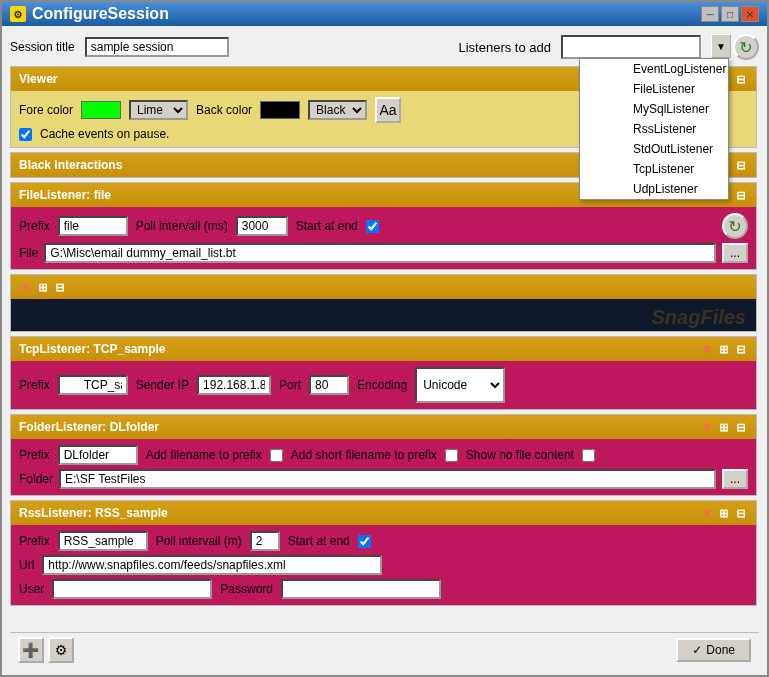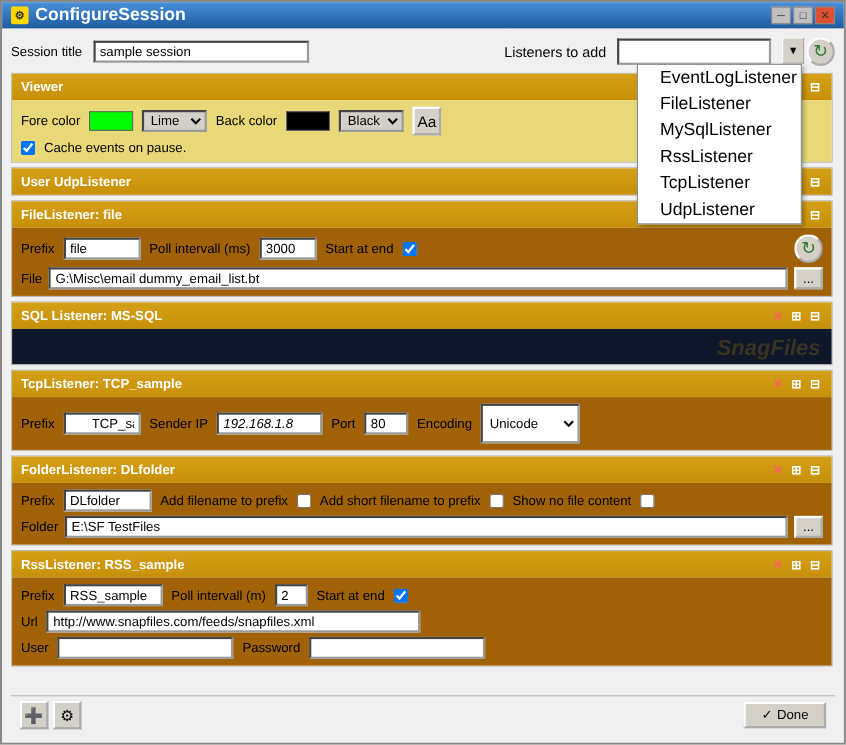--- a/index.html
+++ b/index.html
@@ -64,21 +64,21 @@
     .top-bar {
       display: flex;
       align-items: center;
       gap: 10px;
     }
     .session-title-input {
       border: 2px inset #999;
       padding: 2px 6px;
       font-size: 12px;
       background: white;
-      width: 196px;
+      width: 144px;
       height: 24px;
     }
     .listeners-label {
       margin-left: auto;
       font-size: 13px;
     }
     .listeners-dropdown-wrapper {
       position: relative;
       display: flex;
       align-items: center;
@@ -136,21 +136,21 @@
       display: flex; gap: 3px; align-items: center;
     }
     .hdr-icon {
       width: 14px; height: 14px;
       display: flex; align-items: center; justify-content: center;
       font-size: 11px; cursor: pointer;
       color: white;
     }
     .section-body {
       padding: 6px 8px;
-      background: #a16207;
+      background: #be185d;
     }
     .row {
       display: flex;
       align-items: center;
       gap: 8px;
       margin-bottom: 4px;
       flex-wrap: wrap;
     }
     .row:last-child { margin-bottom: 0; }
     label {
@@ -245,23 +245,24 @@
       top: 36px;
       right: 8px;
       width: 160px;
       background: white;
       border: 1px solid #888;
       box-shadow: 2px 2px 4px rgba(0,0,0,0.3);
       z-index: 100;
     }
     .dropdown-overlay-item {
       padding: 3px 20px;
-      font-size: 16px;
+      font-size: 12px;
       cursor: pointer;
       white-space: nowrap;
+      margin-left: 33px;
     }
 
     .viewer-section .section-body {
       background: #d4c87a;
       border: none;
     }
     .viewer-section .section-header {
       
     }
 
@@ -308,20 +309,21 @@
       <div class="listeners-dropdown-wrapper" style="position:relative;">
         <input type="text" style="width: 140px; height: 24px; border: 2px inset rgb(153, 153, 153); background: white; padding: 0px 20px 0px 4px; font-size: 12px;" value="">
         <div class="dropdown-arrow-btn">▼</div>
         <div class="refresh-btn-green" style="margin-left:28px;">↻</div>
 
         <div class="dropdown-overlay" style="top:24px; right:30px; width:150px;">
           <div class="dropdown-overlay-item">EventLogListener</div>
           <div class="dropdown-overlay-item">FileListener</div>
           <div class="dropdown-overlay-item">MySqlListener</div>
           <div class="dropdown-overlay-item">RssListener</div>
+          <div class="dropdown-overlay-item">StdOutListener</div>
           <div class="dropdown-overlay-item">TcpListener</div>
           <div class="dropdown-overlay-item">UdpListener</div>
         </div>
       </div>
     </div>
 
     <div class="scroll-area">
 
       <div class="section viewer-section section-relative">
         <div class="section-header">
@@ -352,21 +354,21 @@
           </div>
           <div class="row">
             <input type="checkbox" checked="" style="">
             <label>Cache events on pause.</label>
           </div>
         </div>
       </div>
 
       <div class="section">
         <div class="section-header">
-          <span class="section-header-title">User UdpListener</span>
+          <span class="section-header-title">Black Interactions</span>
           <div class="section-header-icons">
             <span class="hdr-icon">⊞</span>
             <span class="hdr-icon">⊟</span>
           </div>
         </div>
       </div>
 
       <div class="section">
         <div class="section-header">
           <span class="section-header-title">FileListener: file</span>
@@ -390,21 +392,20 @@
           <div class="row file-row">
             <label>File</label>
             <input type="text" class="file-path-input" value="G:\Misc\email dummy_email_list.bt" style="width: 310px;">
             <button class="browse-btn">...</button>
           </div>
         </div>
       </div>
 
       <div class="section section-relative">
         <div class="section-header">
-          <span class="section-header-title">SQL Listener: MS-SQL</span>
           <div class="section-header-icons">
             <span class="hdr-icon" style="color:#ff6060;">✕</span>
             <span class="hdr-icon">⊞</span>
             <span class="hdr-icon">⊟</span>
           </div>
         </div>
         <div style="position:relative; min-height:32px; background:#0f172a; padding:6px 8px;">
           <span style="position:absolute; right:10px; bottom:2px; font-size:20px; font-weight:bold; font-style:italic; color:rgba(180,140,0,0.25); pointer-events:none;">SnagFiles</span>
         </div>
       </div>
@@ -416,21 +417,21 @@
             <span class="hdr-icon" style="color:#ff6060;">✕</span>
             <span class="hdr-icon">⊞</span>
             <span class="hdr-icon">⊟</span>
           </div>
         </div>
         <div class="section-body">
           <div class="row">
             <label>Prefix</label>
             <input type="text" style="width: 70px; padding-left: 24px;" value="TCP_sample">
             <label>Sender IP</label>
-            <input type="text" style="width: 96px; font-style: italic;" value="192.168.1.8">
+            <input type="text" style="width: 74px;" value="192.168.1.8">
             <label>Port</label>
             <input type="text" style="width: 40px;" value="80">
             <label>Encoding</label>
             <select class="encoding-select" style="width:90px;">
               <option>Unicode</option>
               <option>UTF-8</option>
               <option>ASCII</option>
             </select>
           </div>
         </div>

